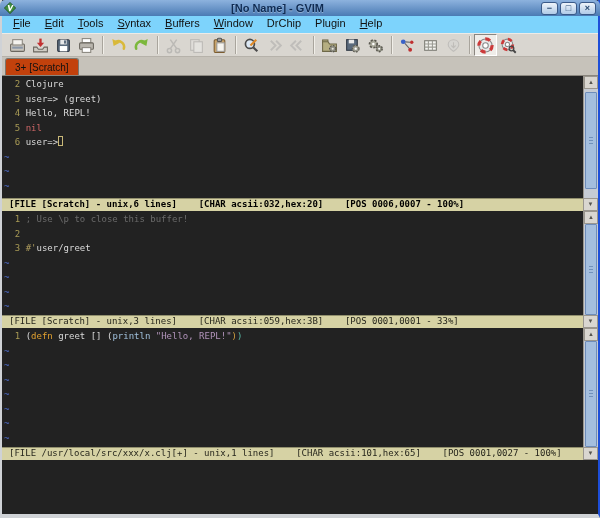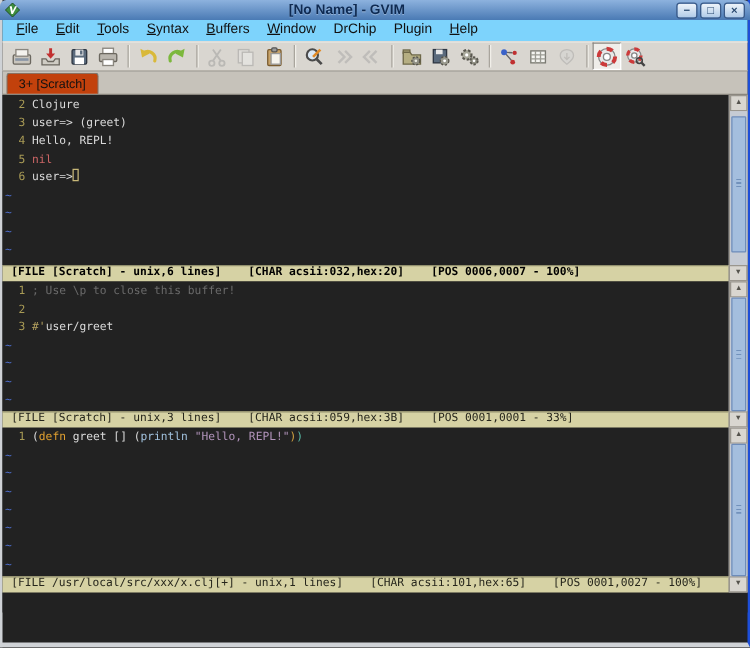--- a/index.html
+++ b/index.html
@@ -228,21 +228,21 @@
           <path d="M12.4 12.4 L14.8 14.8" stroke="#444444" stroke-width="1.8"></path>
         </svg>
       </div>
     </div>
 
   <div class="tabbar">
     <div class="tab">3+ [Scratch]</div>
   </div>
 
   <div id="sections">
-      <div class="pane-row" style="height: 136px;">
+      <div class="pane-row" style="height: 122px;">
         <div class="editor"><div class="line"><span class="lnum">2</span><span class="seg c-fg">Clojure</span></div><div class="line"><span class="lnum">3</span><span class="seg c-fg">user=&gt; (greet)</span></div><div class="line"><span class="lnum">4</span><span class="seg c-fg">Hello, REPL!</span></div><div class="line"><span class="lnum">5</span><span class="seg c-red">nil</span></div><div class="line"><span class="lnum">6</span><span class="seg c-fg">user=&gt;</span><span class="cursor"></span></div><div class="line"><span class="tilde">~</span></div><div class="line"><span class="tilde">~</span></div><div class="line"><span class="tilde">~</span></div><div class="line"><span class="tilde">~</span></div><div class="line"><span class="tilde">~</span></div><div class="line"><span class="tilde">~</span></div></div>
         <div class="vscroll">
           <div class="sb-btn">▲</div>
           <div class="sb-track">
             <div class="sb-thumb" style="top: 3%; height: 89%;"></div>
           </div>
         </div>
       </div>
       <div class="statusline-row">
         <div class="statusline active">[FILE [Scratch] - unix,6 lines]    [CHAR acsii:032,hex:20]    [POS 0006,0007 - 100%]</div>

